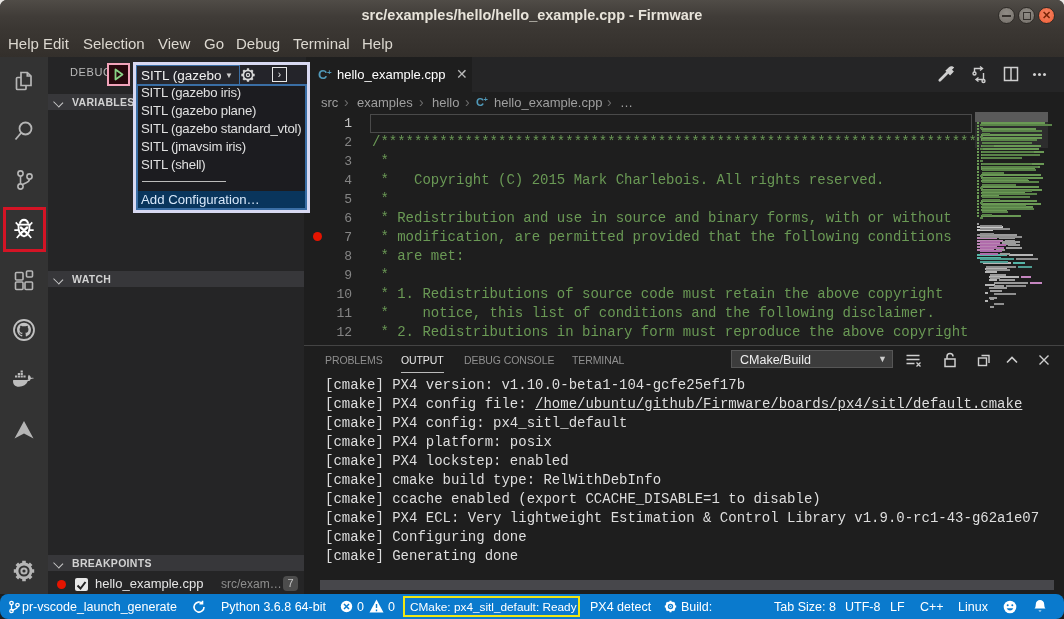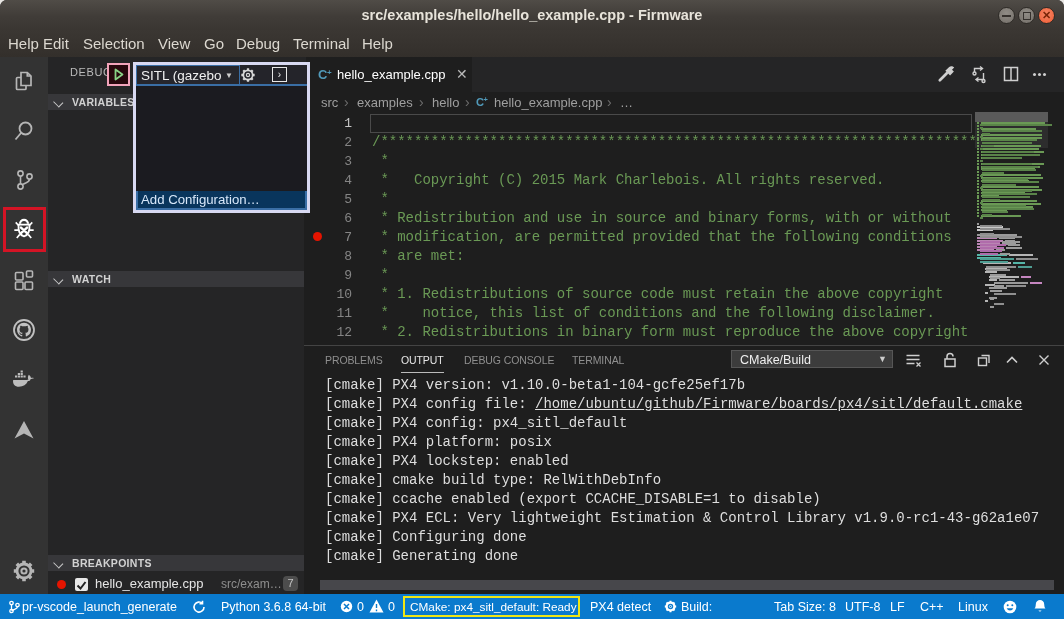--- a/index.html
+++ b/index.html
@@ -46,21 +46,21 @@
     font-family:"Liberation Mono", monospace; font-size:13px; color:#858585; }
   
   #panel { position:absolute; left:304px; top:345px; width:760px; height:249px; background:#1e1e1e;
     border-top:1px solid #444444; }
   .ptab { position:absolute; top:0; height:27px; line-height:28px; font-size:10.5px; color:#8f8f8f;
     letter-spacing:-0.1px; }
   .pline { position:absolute; left:21px; height:19px; line-height:19px; white-space:pre;
     font-family:"Liberation Mono", monospace; font-size:14px; color:#dedede; }
   
   #statusbar { position:absolute; left:0; top:594px; width:1064px; height:25px; background:#0a7acd;
-    color:#ffffff; font-size:12.5px; }
+    color:#ffffff; font-size:12.5px;border-radius:8px; }
   .sitem { position:absolute; top:0; height:25px; line-height:26px; white-space:nowrap; }
   
   #ddbox { position:absolute; left:133px; top:62px; width:177px; height:151px;
     border:3px solid #d8d9f2; background:#1b1b20; z-index:50; overflow:hidden; }
   .dditem { position:absolute; left:0px; width:169px; height:18px; line-height:18px;
     color:#e0e0e0; font-size:13.2px; padding-left:3px; white-space:nowrap; letter-spacing:-0.2px; }
 </style>
 </head>
 <body>
 <div id="win">
@@ -507,17 +507,25 @@
       <span class="abs" style="left:88px; top:0; height:19px; line-height:19px; color:#cccccc; font-size:8px;">▼</span>
     </div>
     <div class="abs" style="left:104px; top:19px; width:67px; height:2px; background:#3a6ea5;"></div>
     <svg class="abs" style="left:104px; top:2px;" width="16" height="16" viewBox="0 0 24 24" fill="none" stroke="#d8d8d8">
       <circle cx="12" cy="12" r="7" stroke-width="2.6"></circle>
       <circle cx="12" cy="12" r="2.4" stroke-width="1.8"></circle>
       <path stroke-width="3.4" d="M12 2v3.2 M12 18.8V22 M22 12h-3.2 M5.2 12H2 M19.1 4.9l-2.3 2.3 M7.2 16.8l-2.3 2.3 M19.1 19.1l-2.3-2.3 M7.2 7.2 L4.9 4.9"></path>
     </svg>
     <div class="abs" style="left:136px; top:2px; width:15px; height:15px; border:1.5px solid #e8e8e8; color:#e8e8e8; font-size:10px; text-align:center; line-height:13px;">›</div>
 
+    <div class="abs" style="left:0px; top:21px; width:171px; height:105px; background:#1c1c20; border-left:2px solid #3a6ea5; border-right:2px solid #3a6ea5;">
+      <div class="dditem" style="top:-2px;">SITL (gazebo iris)</div>
+      <div class="dditem" style="top:16px;">SITL (gazebo plane)</div>
+      <div class="dditem" style="top:34px;">SITL (gazebo standard_vtol)</div>
+      <div class="dditem" style="top:52px;">SITL (jmavsim iris)</div>
+      <div class="dditem" style="top:70px;">SITL (shell)</div>
+      <div class="abs" style="left:4px; top:95px; width:84px; height:1px; background:#bbbbbb;"></div>
+    </div>
 
     <div class="abs" style="left:0px; top:126px; width:171px; height:19px; background:#09355c; border-left:2px solid #3a6ea5; border-right:2px solid #3a6ea5; border-bottom:2px solid #3a6ea5;">
       <span class="abs" style="left:3px; top:0; height:17px; line-height:18px; color:#d8e8fa; font-size:13.2px;">Add Configuration…</span>
     </div>
   </div>
 
 </body></html>

